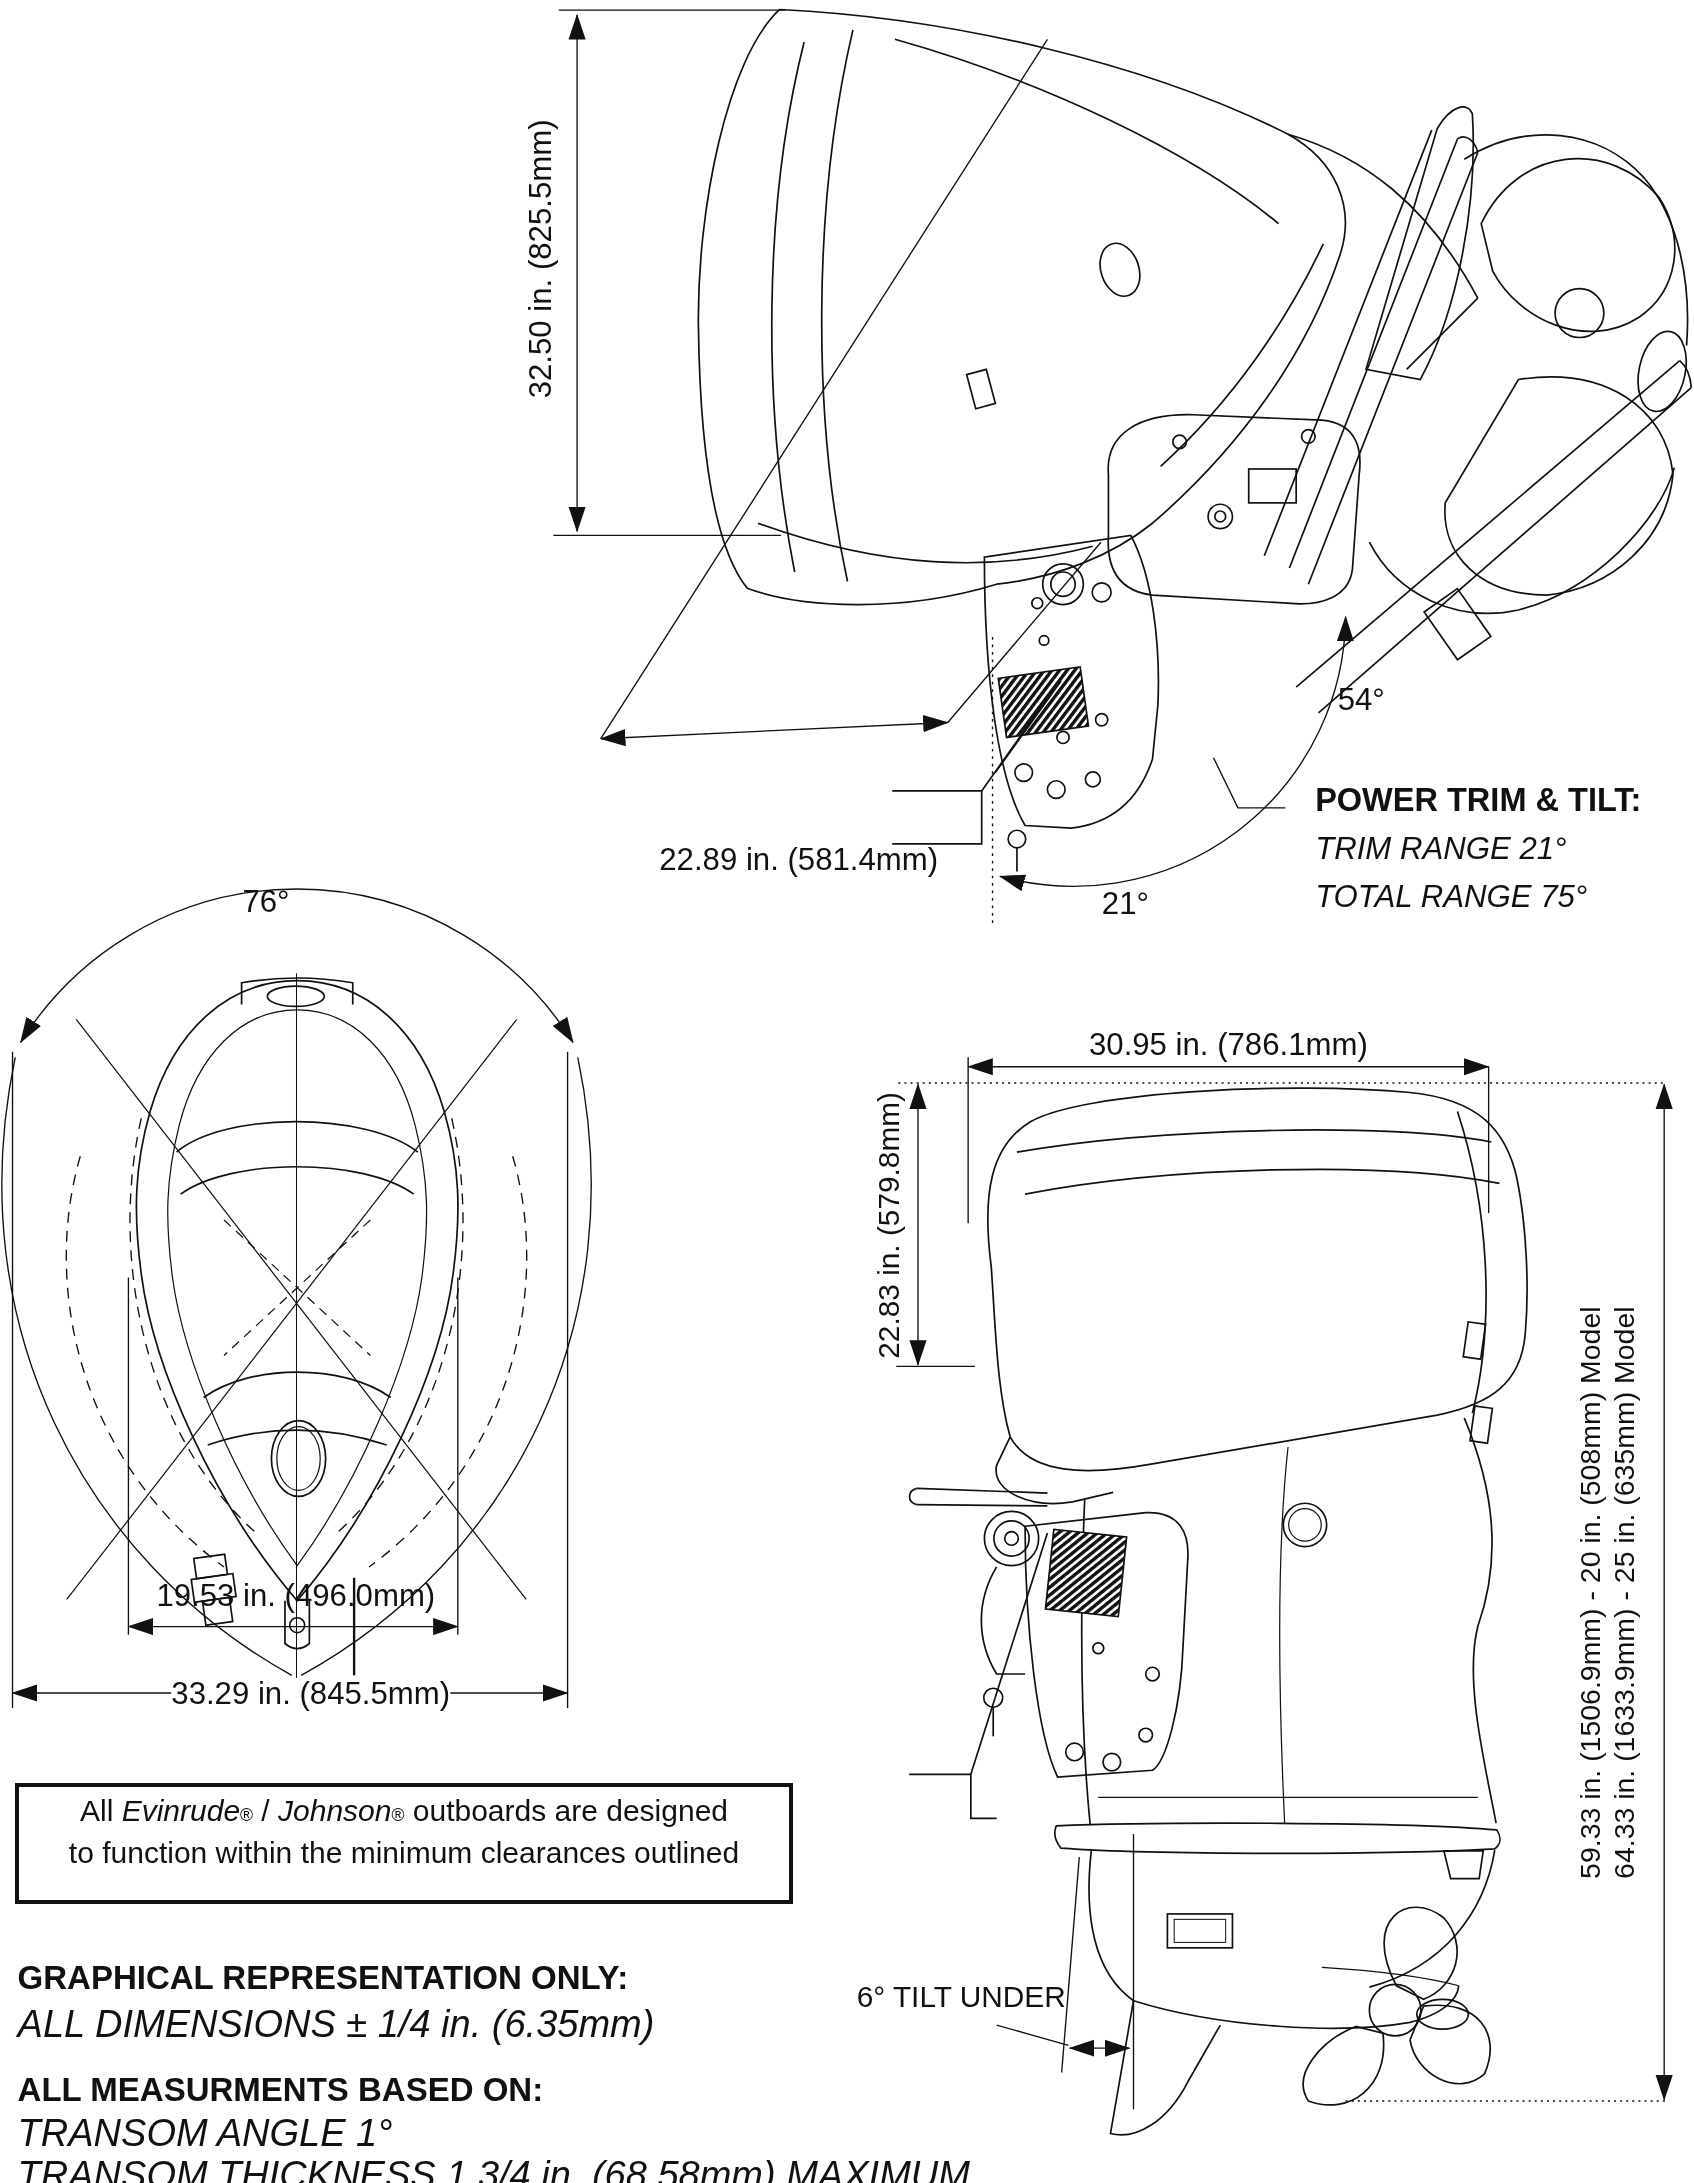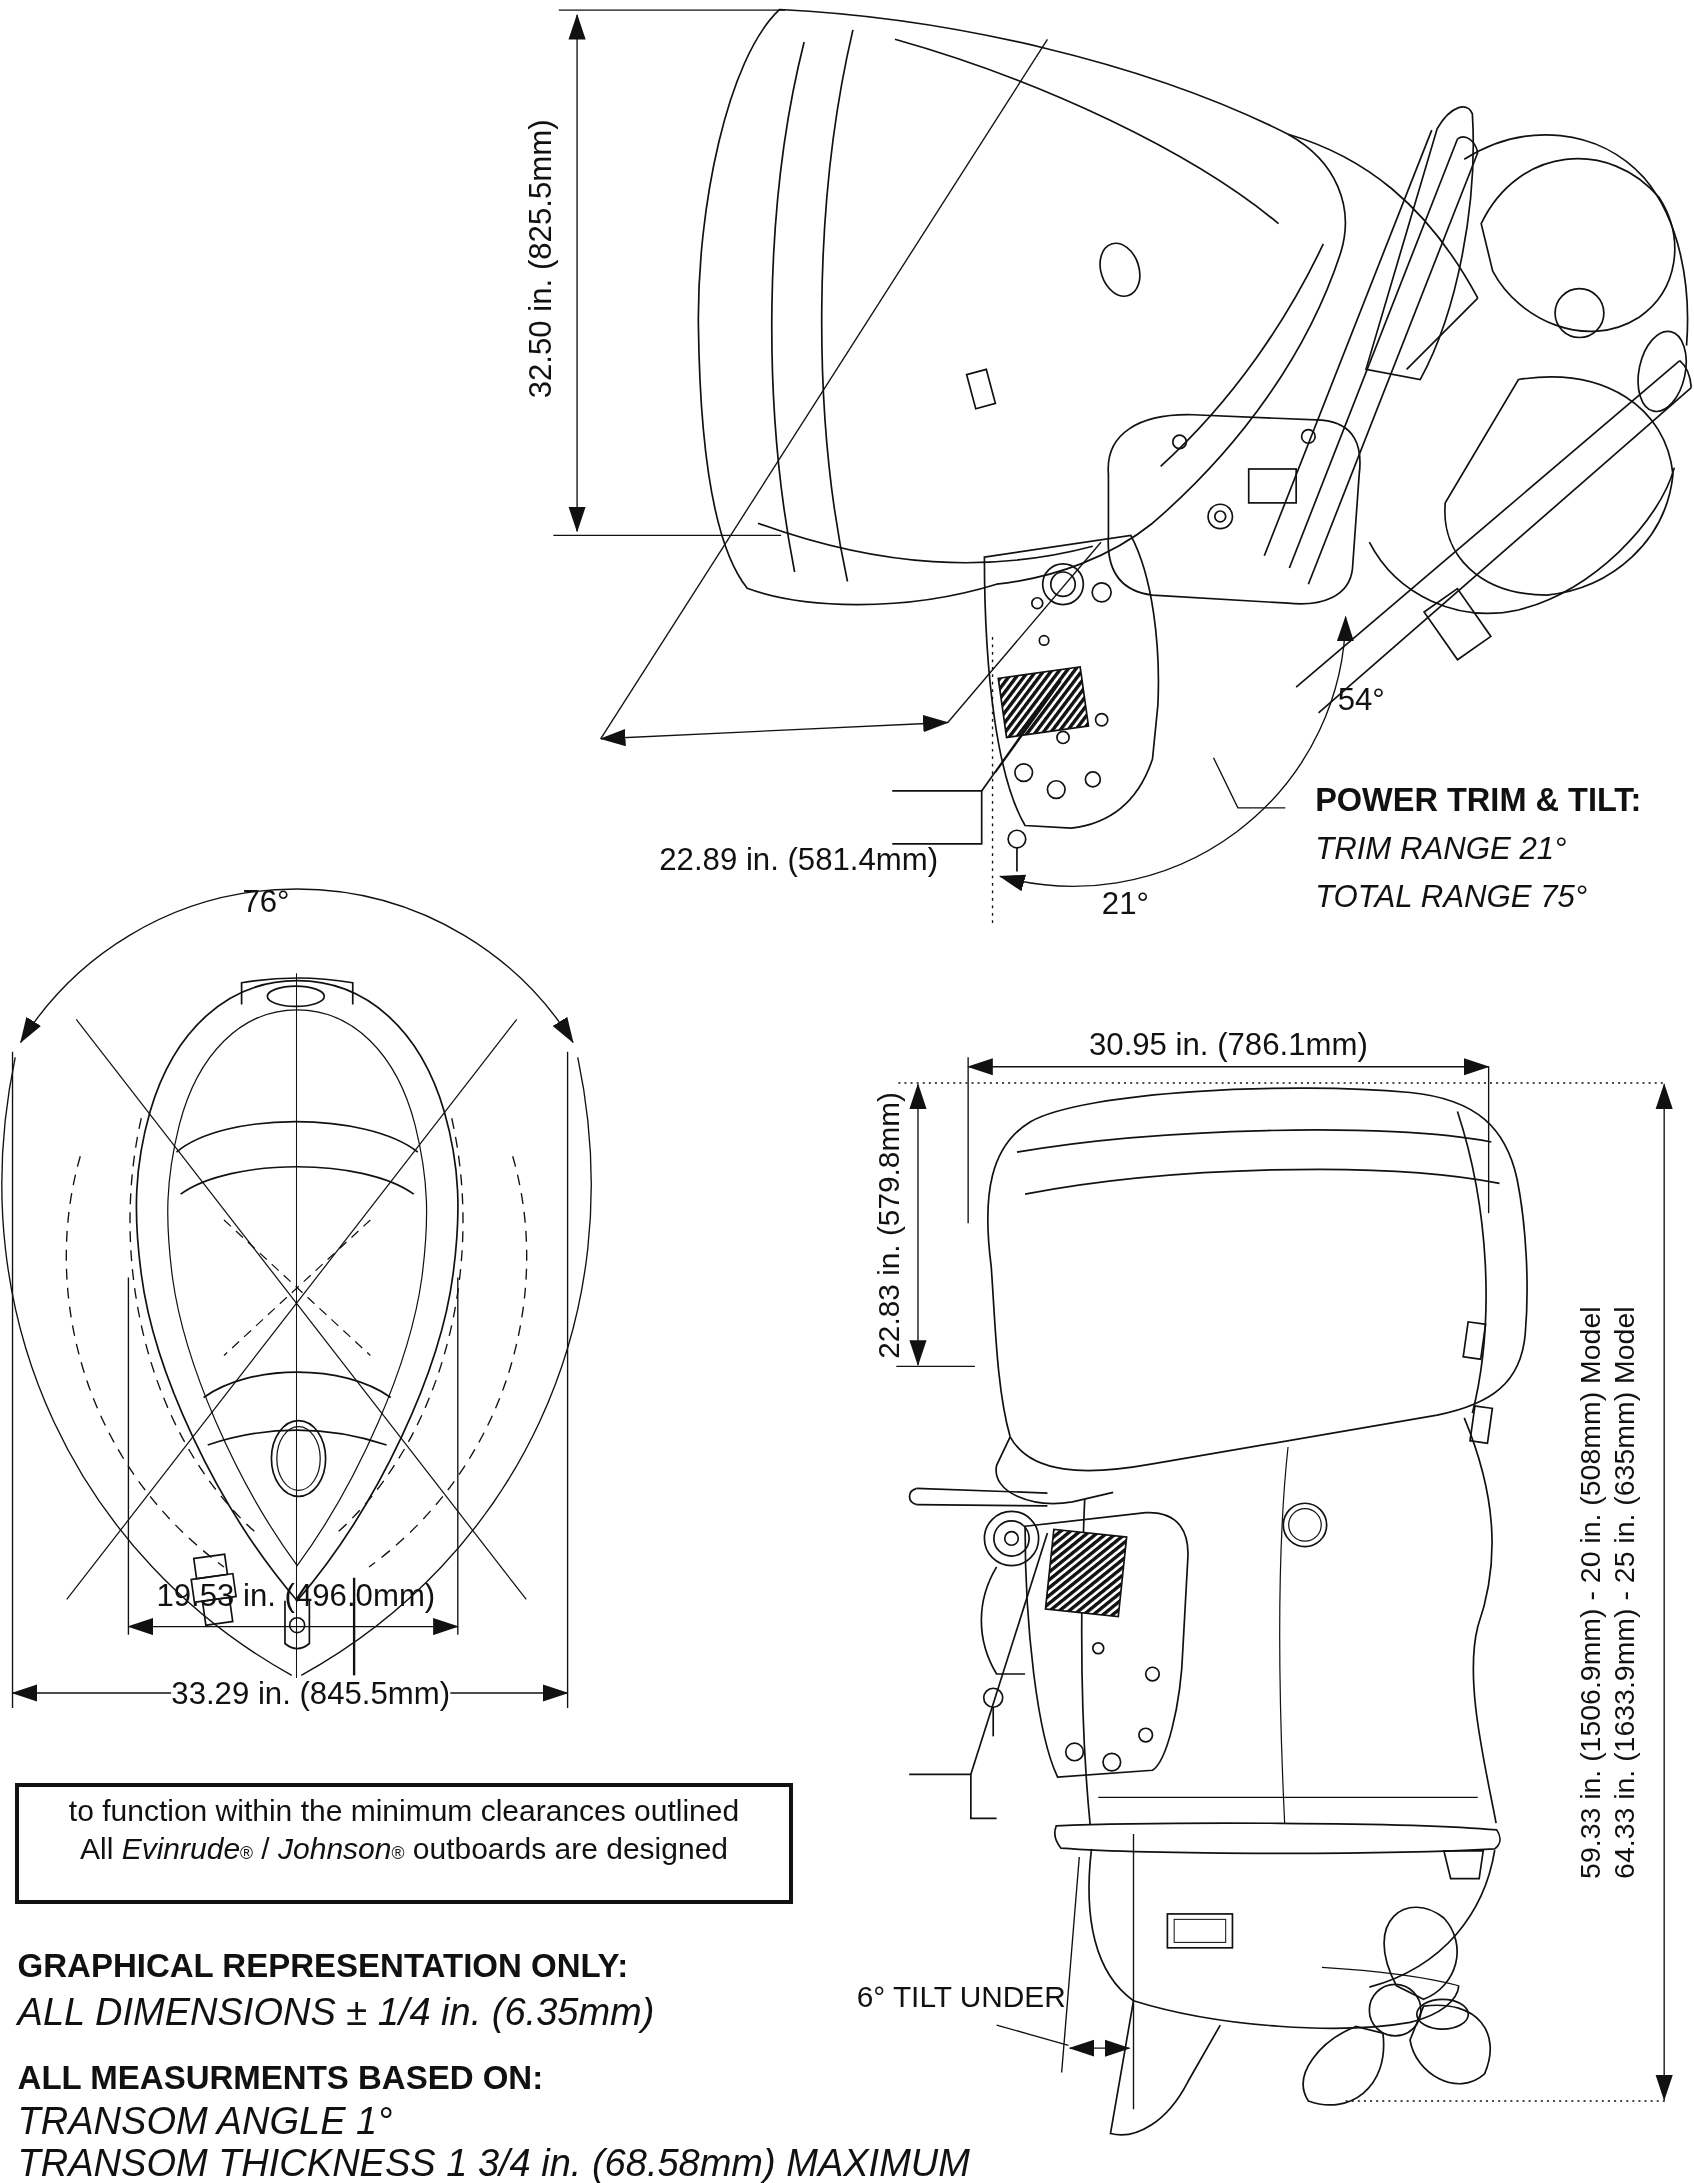--- a/index.html
+++ b/index.html
@@ -9,21 +9,21 @@
   svg text{font-family:"Liberation Sans",sans-serif;fill:#111;}
   .dimtxt{font-size:46px;}
   .dimtxt-sm{font-size:44px;}
   .modeltxt{font-size:42px;}
   .ptt-title{font-size:48px;font-weight:bold;}
   .ptt-line{font-size:46px;font-style:italic;}
   .notice-box{position:absolute;left:15px;top:1783px;width:778px;height:121px;
       border:4.1px solid #111;box-sizing:border-box;text-align:center;
       font-size:30px;line-height:38px;padding-top:5.4px;}
   .notice-box .reg{font-size:17.6px;}
-  .foot{position:absolute;left:17.6px;white-space:nowrap;}
+  .foot{position:absolute;left:17.6px;white-space:nowrap;margin-top:12px;}
   .foot-bold{font-weight:bold;font-size:33px;}
   .foot-ital{font-style:italic;font-size:38px;}
 </style>
 </head>
 <body>
 
 <svg width="1695" height="2183" viewBox="0 0 2500 3221">
   <defs>
     <marker id="arr" viewBox="0 0 12 8" refX="11.5" refY="4" markerWidth="38" markerHeight="26" markerUnits="userSpaceOnUse" orient="auto-start-reverse">
       <path d="M0,0 L12,4 L0,8 Z" fill="#111"></path>
@@ -273,22 +273,22 @@
       <text class="dimtxt" x="1812" y="1556" text-anchor="middle">30.95 in. (786.1mm)</text>
       <text class="dimtxt-sm" transform="translate(1326,1808) rotate(-90)" text-anchor="middle">22.83 in. (579.8mm)</text>
       <text class="modeltxt" transform="translate(2360,2350) rotate(-90)" text-anchor="middle">59.33 in. (1506.9mm) - 20 in. (508mm) Model</text>
       <text class="modeltxt" transform="translate(2410,2350) rotate(-90)" text-anchor="middle">64.33 in. (1633.9mm) - 25 in. (635mm) Model</text>
       <text class="dimtxt-sm" x="1572" y="2962" text-anchor="end">6° TILT UNDER</text>
     </g>
   </g>
 </svg>
 
 <div class="notice-box">
+  <div><span>All </span><i>Evinrude</i><span class="reg">®</span><span> / </span><i>Johnson</i><span class="reg">®</span><span> outboards are designed</span></div>
   <div>to function within the minimum clearances outlined</div>
-  <div><span>All </span><i>Evinrude</i><span class="reg">®</span><span> / </span><i>Johnson</i><span class="reg">®</span><span> outboards are designed</span></div>
 </div>
 
 <div class="foot foot-bold" style="top:1947px;">GRAPHICAL REPRESENTATION ONLY:</div>
 <div class="foot foot-ital" style="top:1991px;">ALL DIMENSIONS ± 1/4 in. (6.35mm)</div>
 <div class="foot foot-bold" style="top:2059px;text-align:center;">ALL MEASURMENTS BASED ON:</div>
 <div class="foot foot-ital" style="top:2100px;">TRANSOM ANGLE 1°</div>
 <div class="foot foot-ital" style="top:2142px;">TRANSOM THICKNESS 1 3/4 in. (68.58mm) MAXIMUM</div>
 
 
 </body></html>

